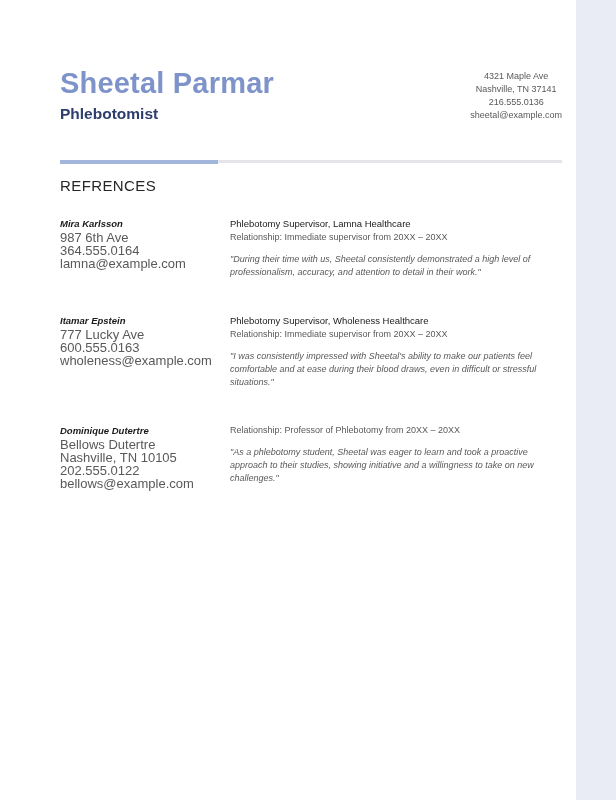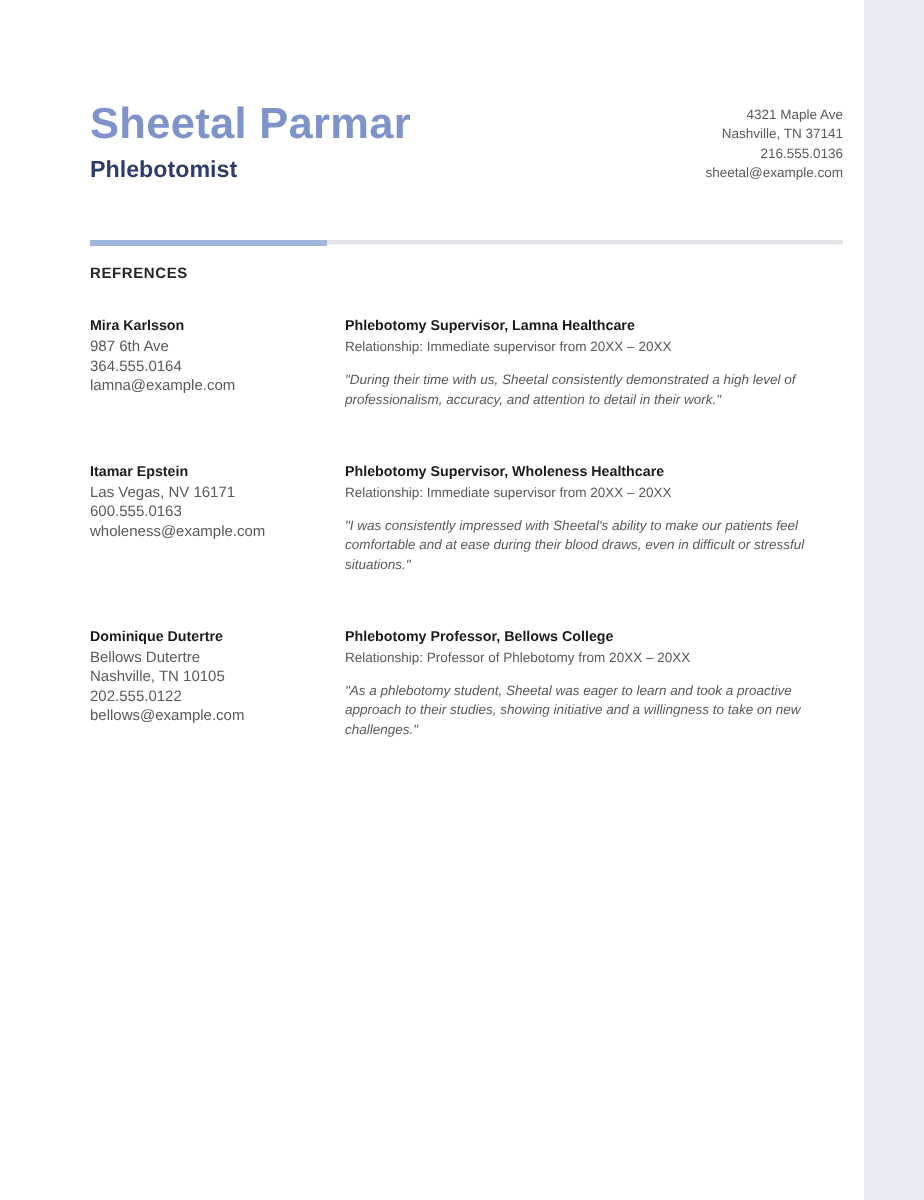--- a/index.html
+++ b/index.html
@@ -40,21 +40,21 @@
     color: #7e93c9;
     line-height: 1.1;
   }
   .person-title {
     font-size: 15.5px;
     font-weight: 700;
     color: #2d3e6e;
     margin-top: 5px;
   }
   .contact-block {
-    text-align: right;
+    text-align: center;
     font-size: 9px;
     line-height: 13px;
     color: #595959;
     margin-top: 2px;
   }
   .section-rule {
     display: flex;
     align-items: flex-start;
     margin-top: 37px;
     height: 4px;
@@ -64,22 +64,22 @@
     height: 4px;
     background: #a2b5db;
   }
   .rule-rest {
     flex: 1;
     height: 3px;
     background: #e3e5e9;
   }
   .section-heading {
     margin-top: 13px;
-    font-size: 10px;
-    font-weight: 700;
+    font-size: 15px;
+    font-weight: 400;
     letter-spacing: 0.4px;
     color: #262626;
   }
   .ref-list {
     margin-top: 23px;
   }
   .ref-row {
     display: flex;
     margin-bottom: 35px;
   }
@@ -90,29 +90,30 @@
     box-sizing: border-box;
   }
   .ref-right {
     flex: 1;
   }
   .ref-name {
     font-size: 9.5px;
     font-weight: 700;
     color: #1a1a1a;
     line-height: 14px;
+    font-style: italic;
   }
   .ref-contact div {
-    font-size: 10px;
+    font-size: 13px;
     line-height: 13px;
     color: #595959;
   }
   .ref-title {
     font-size: 9.5px;
-    font-weight: 700;
+    font-weight: 400;
     color: #1a1a1a;
     line-height: 14px;
   }
   .ref-relationship {
     font-size: 9px;
     line-height: 13px;
     color: #595959;
   }
   .ref-quote {
     margin-top: 9px;
@@ -164,21 +165,21 @@
       <div class="ref-title">Phlebotomy Supervisor, Lamna Healthcare</div>
       <div class="ref-relationship">Relationship: Immediate supervisor from 20XX – 20XX</div>
       <div class="ref-quote">"During their time with us, Sheetal consistently demonstrated a high level of professionalism, accuracy, and attention to detail in their work."</div>
     </div>
   </div>
 
   <div class="ref-row">
     <div class="ref-left">
       <div class="ref-name">Itamar Epstein</div>
       <div class="ref-contact">
-              <div>Las Vegas, NV 16171</div>
+              <div>777 Lucky Ave</div>
               <div>600.555.0163</div>
               <div>wholeness@example.com</div>
             </div>
     </div>
     <div class="ref-right">
       <div class="ref-title">Phlebotomy Supervisor, Wholeness Healthcare</div>
       <div class="ref-relationship">Relationship: Immediate supervisor from 20XX – 20XX</div>
       <div class="ref-quote">"I was consistently impressed with Sheetal's ability to make our patients feel comfortable and at ease during their blood draws, even in difficult or stressful situations."</div>
     </div>
   </div>
@@ -187,21 +188,20 @@
     <div class="ref-left">
       <div class="ref-name">Dominique Dutertre</div>
       <div class="ref-contact">
               <div>Bellows Dutertre</div>
               <div>Nashville, TN 10105</div>
               <div>202.555.0122</div>
               <div>bellows@example.com</div>
             </div>
     </div>
     <div class="ref-right">
-      <div class="ref-title">Phlebotomy Professor, Bellows College</div>
       <div class="ref-relationship">Relationship: Professor of Phlebotomy from 20XX – 20XX</div>
       <div class="ref-quote">"As a phlebotomy student, Sheetal was eager to learn and took a proactive approach to their studies, showing initiative and a willingness to take on new challenges."</div>
     </div>
   </div>
 </div>
 
   </div>
 </div>
 
 </body></html>

